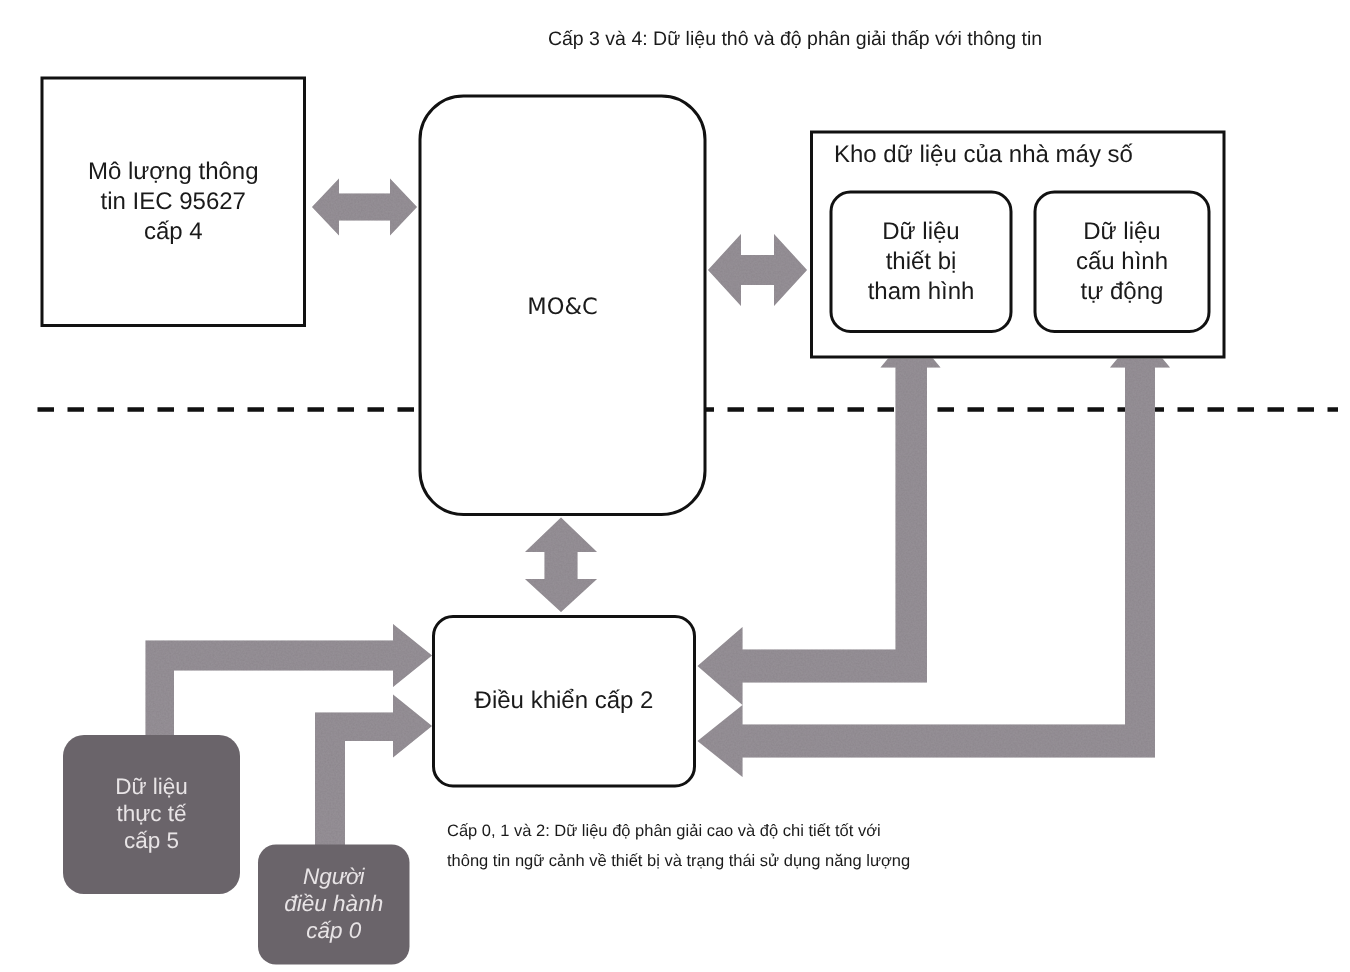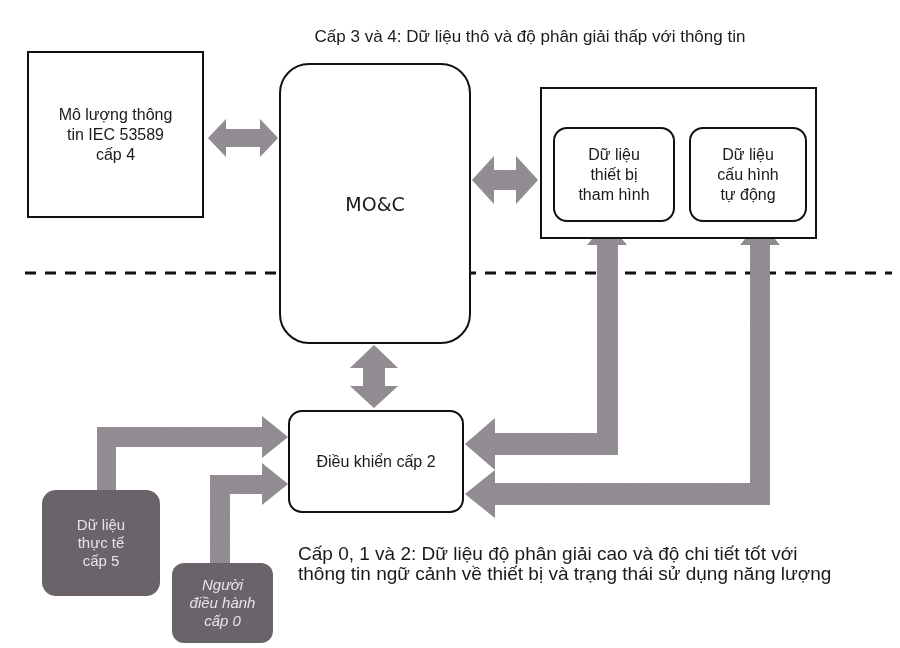--- a/index.html
+++ b/index.html
@@ -1,20 +1,20 @@
 <!DOCTYPE html>
 <html><head>
 <meta charset="utf-8">
 <style>
   html, body { margin: 0; padding: 0; background: #ffffff; }
   body { width: 900px; height: 648px; position: relative; overflow: hidden;
          font-family: "Liberation Sans", "DejaVu Sans", sans-serif; color: #1a1a1a; }
   .abs { position: absolute; }
-  .caption { font-size: 17px; line-height: 19px; text-align: center; margin-top: 11px; }
-  .caption-bottom { font-size: 19px; line-height: 20px; text-align: left; }
+  .caption { font-size: 13px; line-height: 19px; text-align: center; }
+  .caption-bottom { font-size: 11px; line-height: 20px; text-align: left; }
   .box { position: absolute; box-sizing: border-box; border: 2px solid #111; background: #fff;
          display: flex; align-items: center; justify-content: center; text-align: center; }
   .lbl { font-size: 16px; line-height: 20px; }
   .dark { background: #6a646a; border: none; color: #e8e4e6; font-size: 15px; line-height: 18px; }
   svg#arrows { position: absolute; left: 0; top: 0; }
 </style>
 </head>
 <body>
 
 <div class="abs caption" style="left:260px; top:16px; width:540px;">
@@ -55,47 +55,48 @@
 
     <polygon points="97,492 97,427 262,427 262,416 288,437 262,458 262,447 116,447 116,492"></polygon>
 
     <polygon points="210,565 210,475 262,475 262,463 288,484 262,505 262,494 230,494 230,565"></polygon>
   </g>
 </svg>
 
 <div class="box lbl" style="left:27px; top:51px; width:177px; height:167px;">
   <div>
     <div>Mô lượng thông</div>
-    <div>tin IEC 53589</div>
+    <div>tin IEC 95627</div>
     <div>cấp 4</div>
   </div>
 </div>
 
 <div class="box" style="left:279px; top:63px; width:192px; height:281px; border-radius:30px; font-size:16px;">
-  <span style="font-family:'DejaVu Sans', sans-serif; font-size:19px;">MO&amp;C</span>
+  <span style="font-family:'DejaVu Sans', sans-serif; font-size:15px;">MO&amp;C</span>
 </div>
 
 <div class="box" style="left:540px; top:87px; width:277px; height:152px; display:block;">
+  <div class="lbl" style="position:absolute; left:14px; top:5px;">Kho dữ liệu của nhà máy số</div>
   <div class="box lbl" style="left:11px; top:38px; width:122px; height:95px; border-radius:14px;">
     <div>
       <div>Dữ liệu</div>
       <div>thiết bị</div>
       <div>tham hình</div>
     </div>
   </div>
   <div class="box lbl" style="left:147px; top:38px; width:118px; height:95px; border-radius:14px;">
     <div>
       <div>Dữ liệu</div>
       <div>cấu hình</div>
       <div>tự động</div>
     </div>
   </div>
 </div>
 
-<div class="box lbl" style="left:288px; top:410px; width:176px; height:103px; border-radius:14px;">
+<div class="box lbl" style="left:288px; top:410px; width:176px; height:115px; border-radius:14px;">
   <span>Điều khiển cấp 2</span>
 </div>
 
 <div class="box dark" style="left:42px; top:490px; width:118px; height:106px; border-radius:14px;">
   <div>
     <div>Dữ liệu</div>
     <div>thực tế</div>
     <div>cấp 5</div>
   </div>
 </div>

